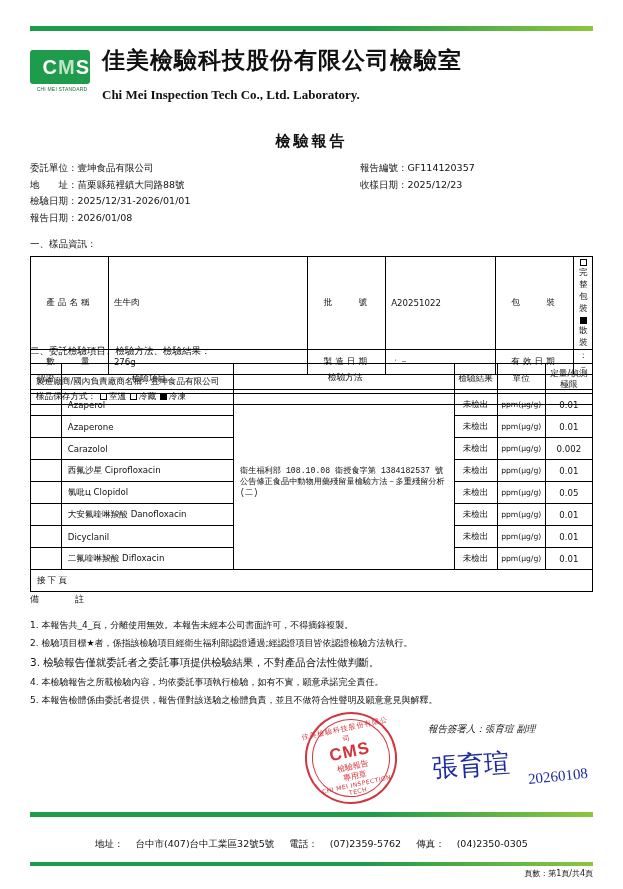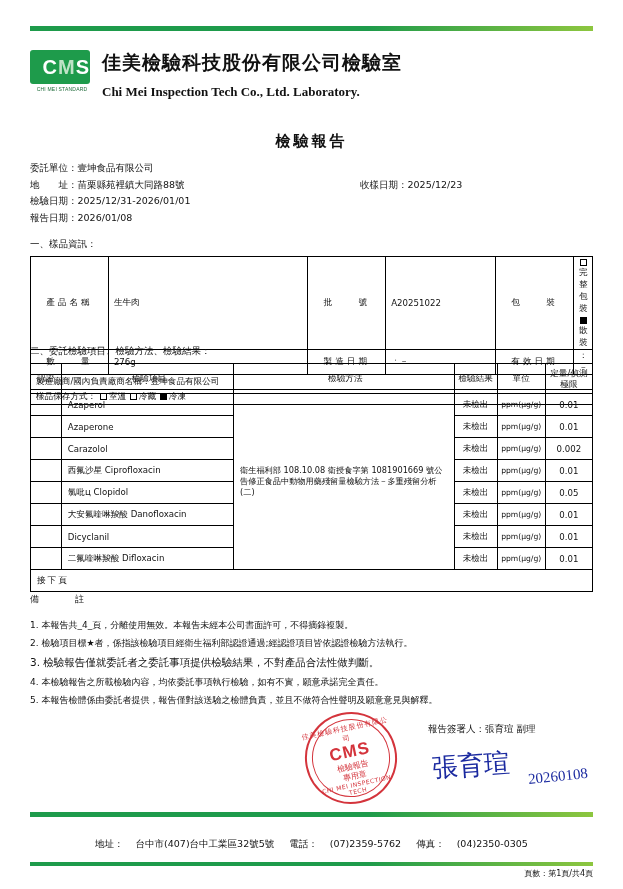--- a/index.html
+++ b/index.html
@@ -43,22 +43,22 @@
     letter-spacing:1px;
   }
   .logo .mark span.m { color:#bfe3c6; }
   .logo .sub {
     margin-top:2px;
     font-family:"Liberation Sans", sans-serif;
     font-size:5px; color:#1e6b39; text-align:center; letter-spacing:.2px;
   }
   .titles { line-height:1.15; }
   .titles .cn {
-    font-size:19px; font-weight:bold; letter-spacing:1px; color:#111;
-    font-family:Liberation Serif, serif;
+    font-size:23px; font-weight:bold; letter-spacing:1px; color:#111;
+    font-family:Liberation Mono, monospace;
   }
   .titles .en {
     font-size:13px; font-weight:bold; color:#111; margin-top:12px;
     font-family:"Liberation Serif", serif;
   }
 
   .doc-title {
     position:absolute; left:0; right:0; top:132px;
     text-align:center; font-size:15px; font-weight:bold; letter-spacing:3px;
     font-family:"DejaVu Sans", sans-serif;
@@ -88,40 +88,40 @@
   .cell-v { padding-left:5px; }
   .chk { display:inline-block; width:7px; height:7px; border:1px solid #000; margin:0 2px 0 1px; vertical-align:-1px; }
   .chk.f { background:#000; }
 
   
   .tbl-res { position:absolute; left:30px; top:363px; width:563px; }
   .tbl-res th { height:30px; text-align:center; vertical-align:middle; font-size:8.6px; line-height:1.25; }
   .tbl-res td { height:22px; vertical-align:middle; }
   .c-mark { width:30px; text-align:center; }
   .c-item { width:168px; padding-left:6px; }
-  .c-method { width:215px; padding-left:6px; font-size:8.2px; line-height:1.35; }
+  .c-method { width:215px; padding-left:6px; font-size:8.2px; line-height:1.35;font-family:Liberation Mono, monospace; }
   .c-res { width:42px; text-align:center; }
   .c-unit { width:44px; text-align:center; font-size:7.6px; }
   .c-limit { width:46px; text-align:center; }
   .next-page { text-align:left; padding-left:6px; letter-spacing:2px; }
 
   
   .notes {
     position:absolute; left:30px; top:590px; width:563px;
     font-family:"DejaVu Sans", sans-serif; font-size:9px; line-height:2.0;
   }
   .notes .ttl { letter-spacing:6px; margin-bottom:8px; }
   .notes ol { margin:0; padding:0; list-style:none; }
   .notes li { white-space:nowrap; }
   .notes li.big { font-size:10.5px; }
 
   
   .sig-label {
     position:absolute; left:428px; top:723px;
-    font-family:"DejaVu Sans", sans-serif; font-size:9.5px; white-space:nowrap;
+    font-family:"DejaVu Sans", sans-serif; font-size:9.5px; white-space:nowrap;font-style:italic;
   }
   .signature {
     position:absolute; left:432px; top:748px;
     font-family:"DejaVu Sans", sans-serif;
     font-size:26px; color:#1b2aa0;
     transform:rotate(-4deg);
     white-space:nowrap;
   }
   .sig-date {
     position:absolute; left:528px; top:768px;
@@ -179,20 +179,23 @@
       <div class="en">Chi Mei Inspection Tech Co., Ltd. Laboratory.</div>
     </div>
   </div>
 
   <div class="doc-title">檢驗報告</div>
 
   <div class="meta">
     <div class="row">
       <div class="left">
         <span>委託單位：</span><span>壹坤食品有限公司</span>
+      </div>
+      <div class="right">
+        <span>報告編號：</span><span>GF114120357</span>
       </div>
     </div>
     <div class="row">
       <div class="left">
         <span>地　　址：</span><span>苗栗縣苑裡鎮大同路88號</span>
       </div>
       <div class="right">
         <span>收樣日期：</span><span>2025/12/23</span>
       </div>
     </div>
@@ -256,21 +259,21 @@
       <th class="c-item">檢驗項目</th>
       <th class="c-method">檢驗方法</th>
       <th class="c-res">檢驗結果</th>
       <th class="c-unit">單位</th>
       <th class="c-limit">定量/偵測極限</th>
     </tr>
 
     <tr>
       <td class="c-mark"></td>
       <td class="c-item">Azaperol</td>
-      <td class="c-method" rowspan="8">衛生福利部 108.10.08 衛授食字第 1081901669 號公告修正食品中動物用藥殘留量檢驗方法－多重殘留分析(二)</td>
+      <td class="c-method" rowspan="8">衛生福利部 108.10.08 衛授食字第 1384182537 號公告修正食品中動物用藥殘留量檢驗方法－多重殘留分析(二)</td>
       <td class="c-res">未檢出</td>
       <td class="c-unit">ppm(μg/g)</td>
       <td class="c-limit">0.01</td>
     </tr>
     <tr>
       <td class="c-mark"></td>
       <td class="c-item">Azaperone</td>
       <td class="c-res">未檢出</td>
       <td class="c-unit">ppm(μg/g)</td>
       <td class="c-limit">0.01</td>

